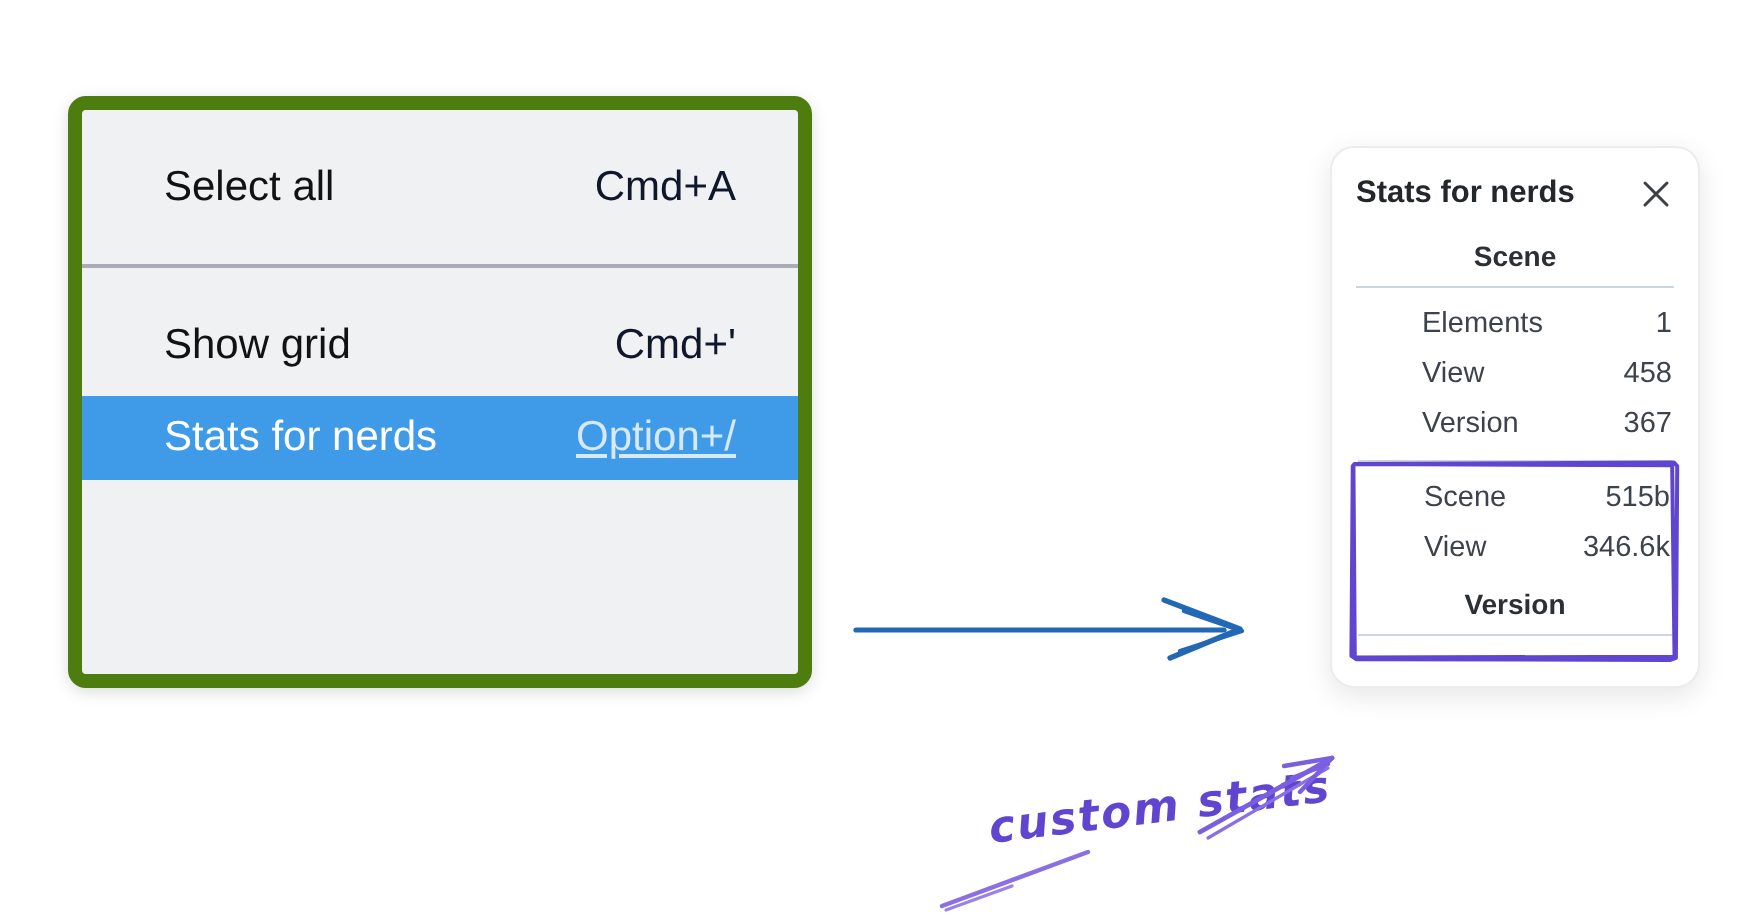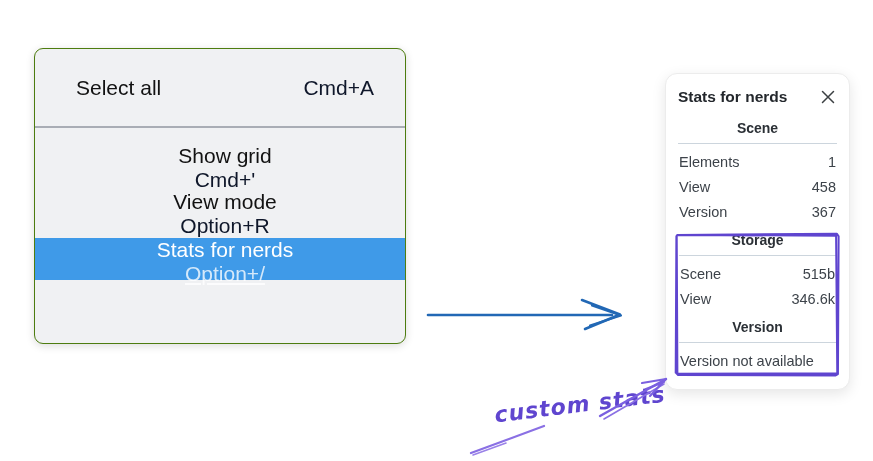--- a/index.html
+++ b/index.html
@@ -1,46 +1,46 @@
 <!DOCTYPE html>
 <html><head>
 <meta charset="utf-8">
 <style>
   html,body{margin:0;padding:0;background:#fff;}
   .stage{position:relative;width:873px;height:461px;background:#ffffff;overflow:hidden;
          font-family:"Liberation Sans",sans-serif;}
 
   
   .menu{position:absolute;left:34px;top:48px;width:372px;height:296px;
-        background:#f0f1f3;border:1px solid #4d7c0f;border-radius:9px;
+        background:#f0f1f3;border:7px solid #4d7c0f;border-radius:9px;
         box-shadow:0 2px 8px rgba(0,0,0,.14);overflow:hidden;
         padding-top:14px;box-sizing:border-box;}
   .menu-item{height:50px;display:flex;align-items:center;justify-content:space-between;
              padding:0 31px 0 41px;font-size:21px;color:#121212;cursor:default;}
   .menu-item .mi-key{color:#0f172a;}
   .menu-sep{height:2px;background:#a9adb5;margin-top:13px;}
   .menu-group2{padding-top:16px;}
-  .menu-group2 .menu-item{height:46px;flex-direction:column;}
+  .menu-group2 .menu-item{height:46px;}
   .menu-item.highlighted{background:#3f9ae8;color:#ffffff;height:42px;margin-top:2px;}
   .menu-item.highlighted .mi-key{color:rgba(255,255,255,.78);text-decoration:underline;}
 
   
   .flow-arrow{position:absolute;left:424px;top:295px;}
 
   
   .panel{position:absolute;left:665px;top:73px;width:185px;box-sizing:border-box;
          background:#ffffff;border:1px solid #ececec;border-radius:12px;
          box-shadow:0 4px 14px rgba(0,0,0,.10);padding:12px 12px 12px;
          color:#3d434a;font-size:14.5px;}
   .panel-header{display:flex;align-items:center;justify-content:space-between;margin:2px 0 6px;}
   .panel-title{font-size:15.5px;font-weight:bold;color:#23272c;}
   .close-btn{width:18px;height:18px;display:flex;align-items:center;justify-content:center;cursor:pointer;}
   .sec-h{text-align:center;font-weight:bold;font-size:14px;color:#2b3036;margin:14px 0 7px;}
   .divider{height:1px;background:#ccd5dd;margin:0 0 5px;}
-  .stat-row{display:flex;justify-content:space-between;padding:4.5px 1px;}
+  .stat-row{display:flex;justify-content:space-between;padding:4.5px 1px;margin-left:32px;}
   .stat-row .val{text-align:right;}
   .boxed{position:relative;margin:6px -5px 0;padding:0 6px 8px;}
   .boxed .sec-h{margin-top:8px;}
   .sketch-box{position:absolute;left:0;top:0;width:100%;height:100%;pointer-events:none;}
   .note-row{padding:5px 1px 0;}
 
   
   .annotation-text{position:absolute;left:494px;top:392px;transform:rotate(-7deg);
                    font-family:"DejaVu Sans",sans-serif;font-style:italic;font-weight:bold;
                    font-size:22px;letter-spacing:1px;color:#5f45cf;}
@@ -55,24 +55,20 @@
   <div class="menu">
     <div class="menu-item">
       <span class="mi-label">Select all</span>
       <span class="mi-key">Cmd+A</span>
     </div>
     <div class="menu-sep"></div>
     <div class="menu-group2">
       <div class="menu-item">
         <span class="mi-label">Show grid</span>
         <span class="mi-key">Cmd+'</span>
-      </div>
-      <div class="menu-item">
-        <span class="mi-label">View mode</span>
-        <span class="mi-key">Option+R</span>
       </div>
       <div class="menu-item highlighted">
         <span class="mi-label">Stats for nerds</span>
         <span class="mi-key">Option+/</span>
       </div>
     </div>
   </div>
 
   <svg class="flow-arrow" width="204" height="40">
     <path d="M4 20 H188" stroke="#2268b5" stroke-width="2.6" fill="none" stroke-linecap="round"></path>
@@ -108,36 +104,34 @@
     </div>
 
     <div class="boxed">
 
       <svg class="sketch-box" viewBox="0 0 100 100" preserveAspectRatio="none">
         <path d="M2.5 2 L97 1.2 L98 3 L97.6 98 L96 99 L3 98.6 L1.6 97 L2 3 Z
                  M2.5 2 L96.5 2.6 L97.2 97.4 L2.6 97.8 L2.2 2.8" fill="none" stroke="#5f45cf" stroke-width="2" vector-effect="non-scaling-stroke" stroke-linejoin="round"></path>
       </svg>
 
       <div class="section">
-        <div class="sec-h">Storage</div>
         <div class="divider"></div>
         <div class="stat-row">
           <span>Scene</span>
           <span class="val">515b</span>
         </div>
         <div class="stat-row">
           <span>View</span>
           <span class="val">346.6k</span>
         </div>
       </div>
 
       <div class="section">
         <div class="sec-h">Version</div>
         <div class="divider"></div>
-        <div class="note-row">Version not available</div>
       </div>
     </div>
   </div>
 
   <div class="annotation-text">custom stats</div>
 
   <svg class="annotation-arrow" width="120" height="58">
     <path d="M42 50 L108 13" stroke="#7a5fe0" stroke-width="2.4" fill="none" stroke-linecap="round"></path>
     <path d="M46 53 L106 18" stroke="#8a70e4" stroke-width="1.6" fill="none" stroke-linecap="round"></path>
     <path d="M108 13 L84 17 M108 13 L92 30 M106 16 L88 23" stroke="#7a5fe0" stroke-width="2.2" fill="none" stroke-linecap="round"></path>

